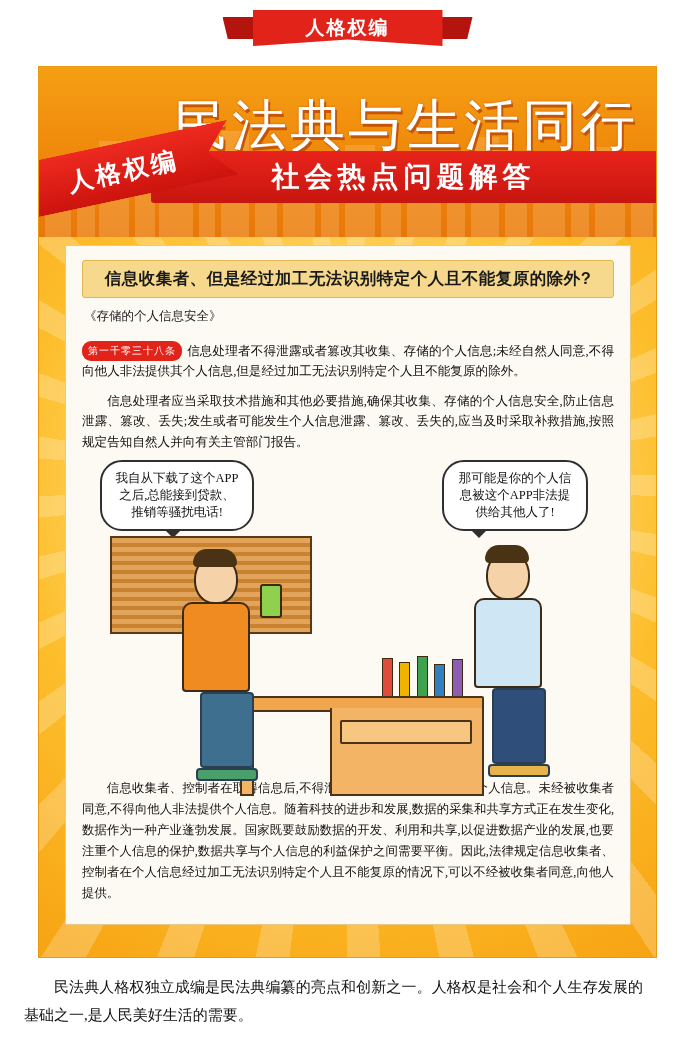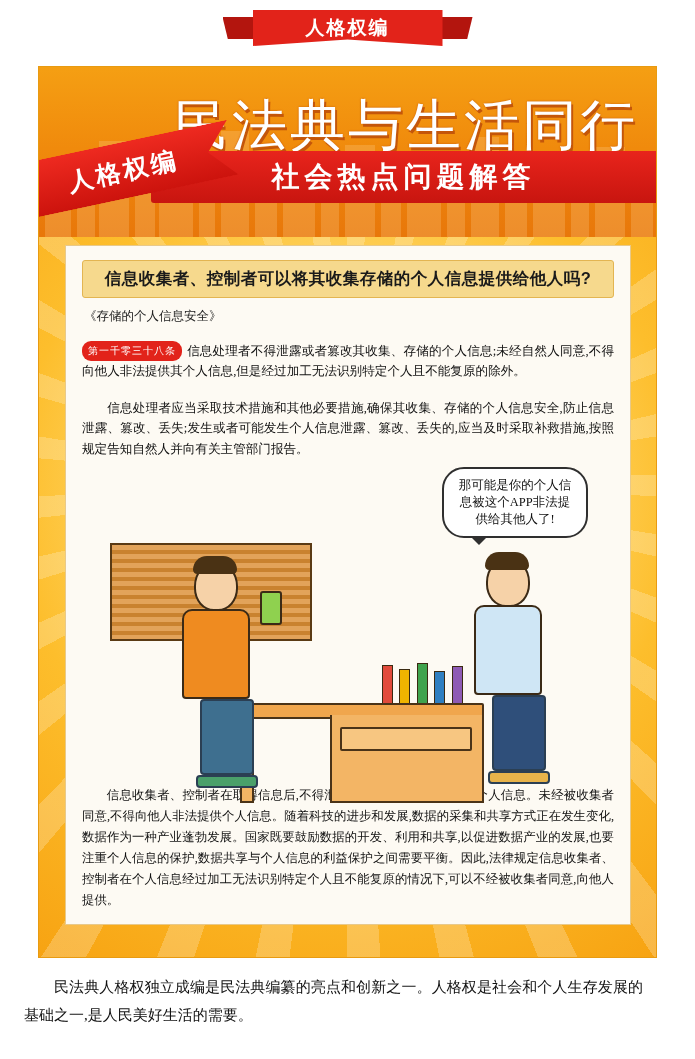--- a/index.html
+++ b/index.html
@@ -218,21 +218,21 @@
     background: #e2231a;
     color: #fff;
     font-size: 10px;
     padding: 2px 6px;
     border-radius: 9px;
     margin-right: 5px;
     vertical-align: 1px;
     letter-spacing: 1px;
     white-space: nowrap;
   }
-  .law-p2 { text-indent: 2em; margin-top: 16px; }
+  .law-p2 { text-indent: 2em; margin-top: 9px; }
 
   
   .illus {
     position: relative;
     height: 318px;
     margin-top: 6px;
   }
   .bubble {
     position: absolute;
     background: #ffffff;
@@ -426,32 +426,33 @@
 
       <div class="flag-fold"></div>
       <div class="flag">
         <span>人格权编</span>
       </div>
     </div>
 
     <div class="sheet">
 
       <div class="q-bar">
-        <span>信息收集者、控制者可以将其收集存储的个人信息提供给他人吗?</span>
+        <span>信息收集者、但是经过加工无法识别特定个人且不能复原的除外?</span>
       </div>
 
       <div class="law-title">《存储的个人信息安全》</div>
 
       <div class="law-body">
         <span class="art-tag">第一千零三十八条</span><span>信息处理者不得泄露或者篡改其收集、存储的个人信息;未经自然人同意,不得向他人非法提供其个人信息,但是经过加工无法识别特定个人且不能复原的除外。</span>
       </div>
       <div class="law-body law-p2">信息处理者应当采取技术措施和其他必要措施,确保其收集、存储的个人信息安全,防止信息泄露、篡改、丢失;发生或者可能发生个人信息泄露、篡改、丢失的,应当及时采取补救措施,按照规定告知自然人并向有关主管部门报告。</div>
 
       <div class="illus">
 
+        <div class="bubble bubble-left">我自从下载了这个APP之后,总能接到贷款、推销等骚扰电话!</div>
         <div class="bubble bubble-right">那可能是你的个人信息被这个APP非法提供给其他人了!</div>
 
         <div class="blinds"></div>
 
         <div class="books">
           <span class="book" style="background:#e14b3c;height:44px;"></span>
           <span class="book" style="background:#f0b400;height:40px;"></span>
           <span class="book" style="background:#3fa34d;height:46px;"></span>
           <span class="book" style="background:#2f7fc1;height:38px;"></span>
           <span class="book" style="background:#8e5bb5;height:43px;"></span>

